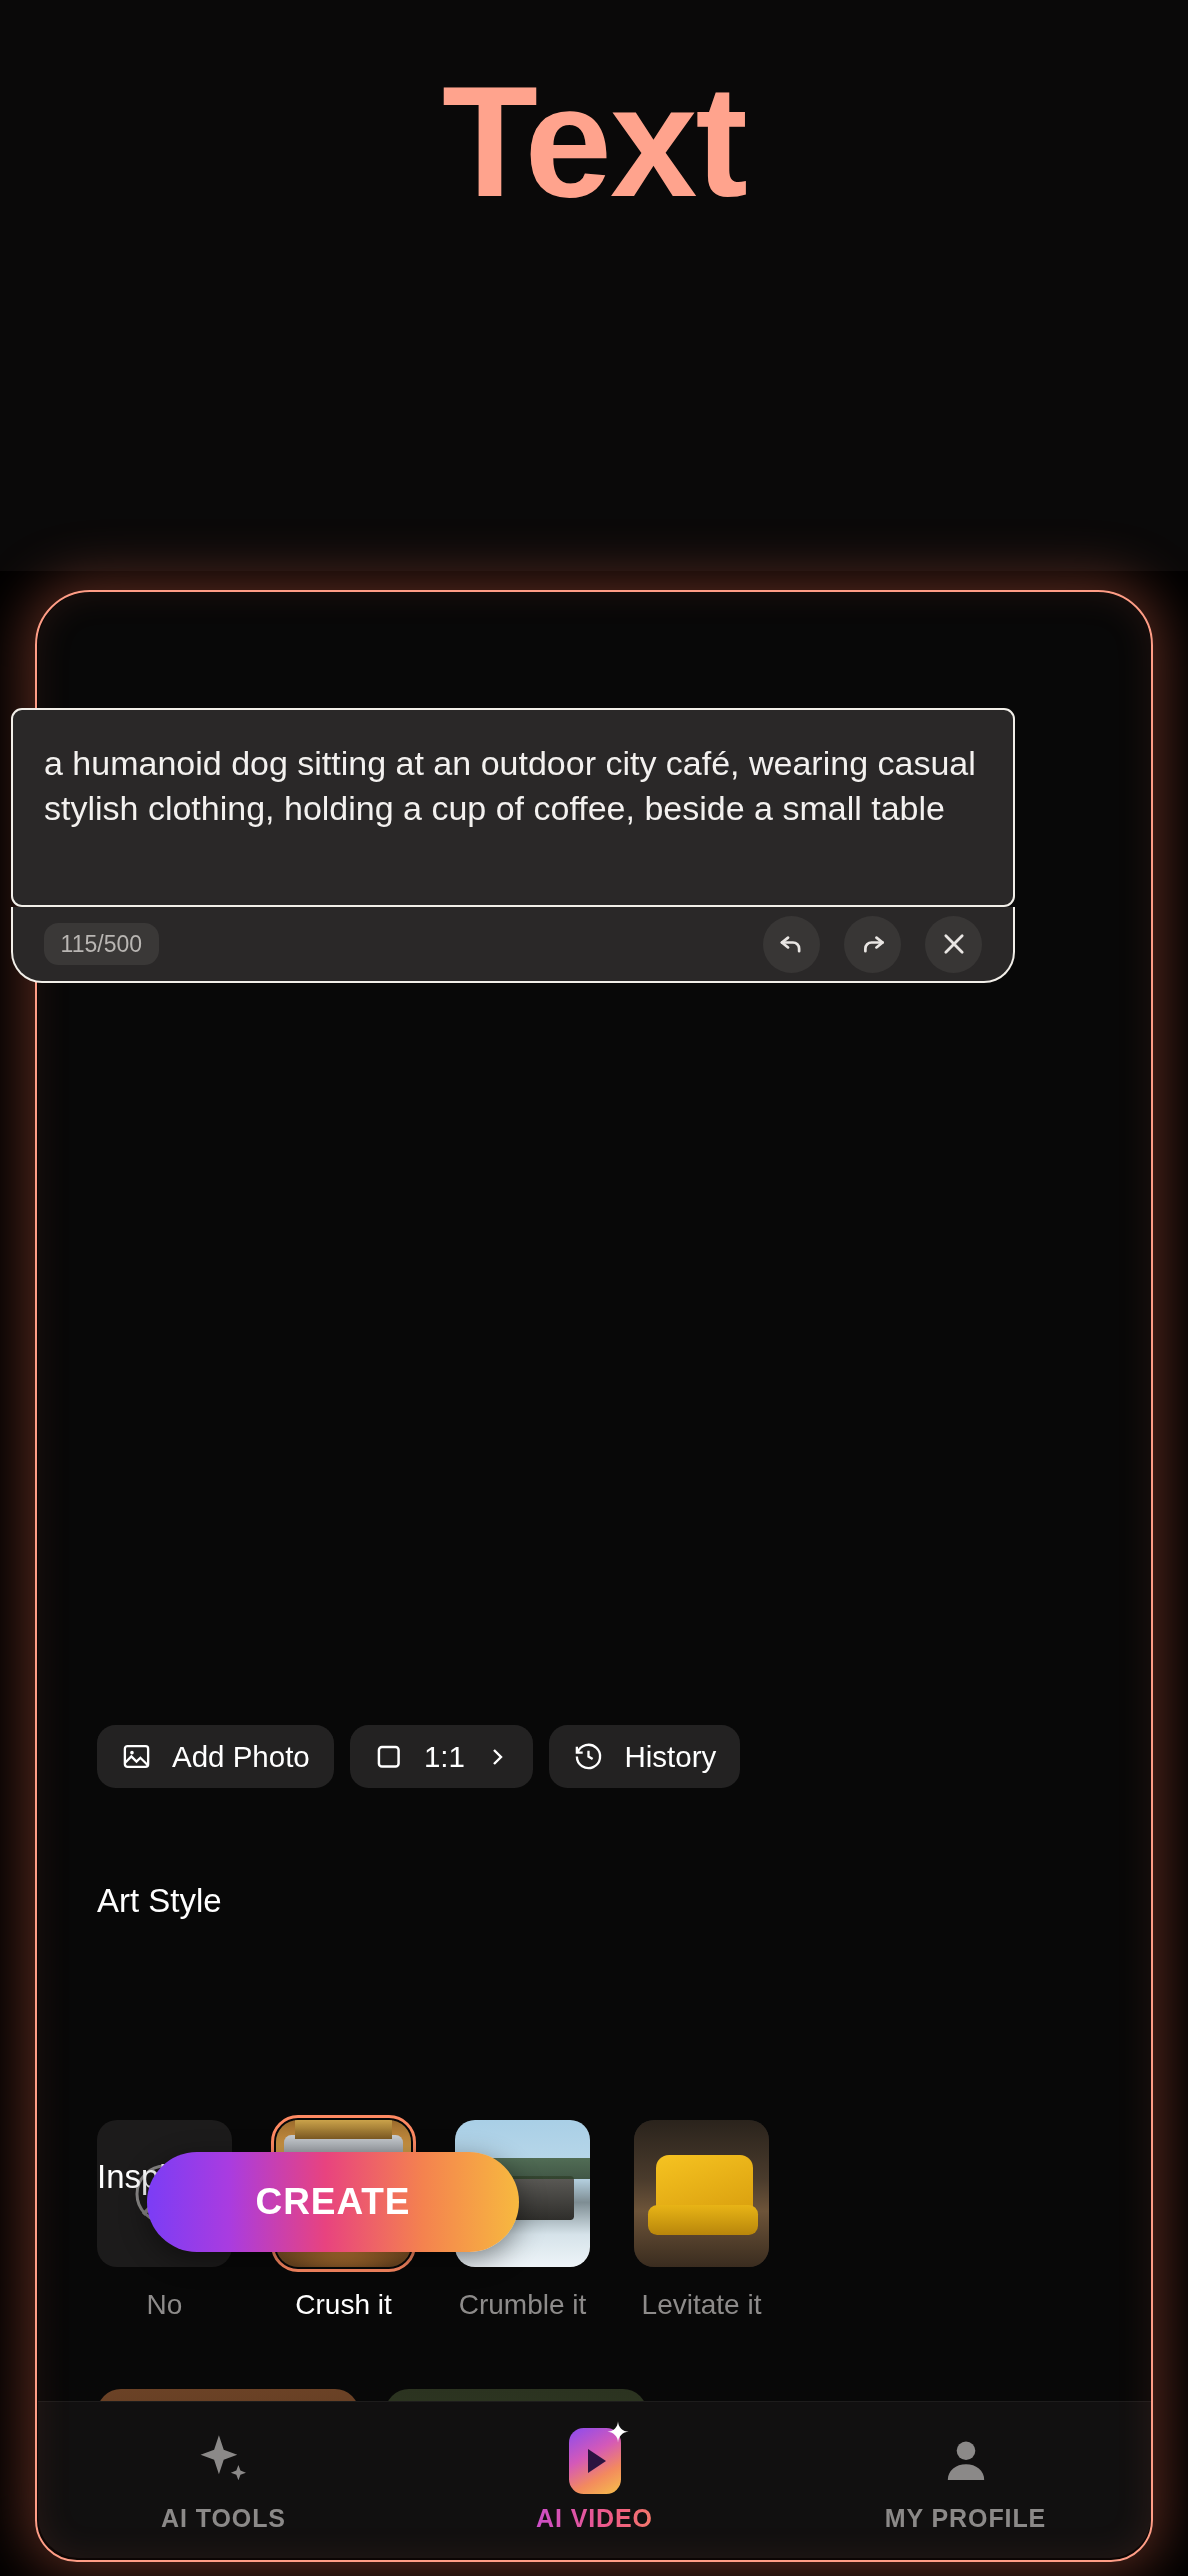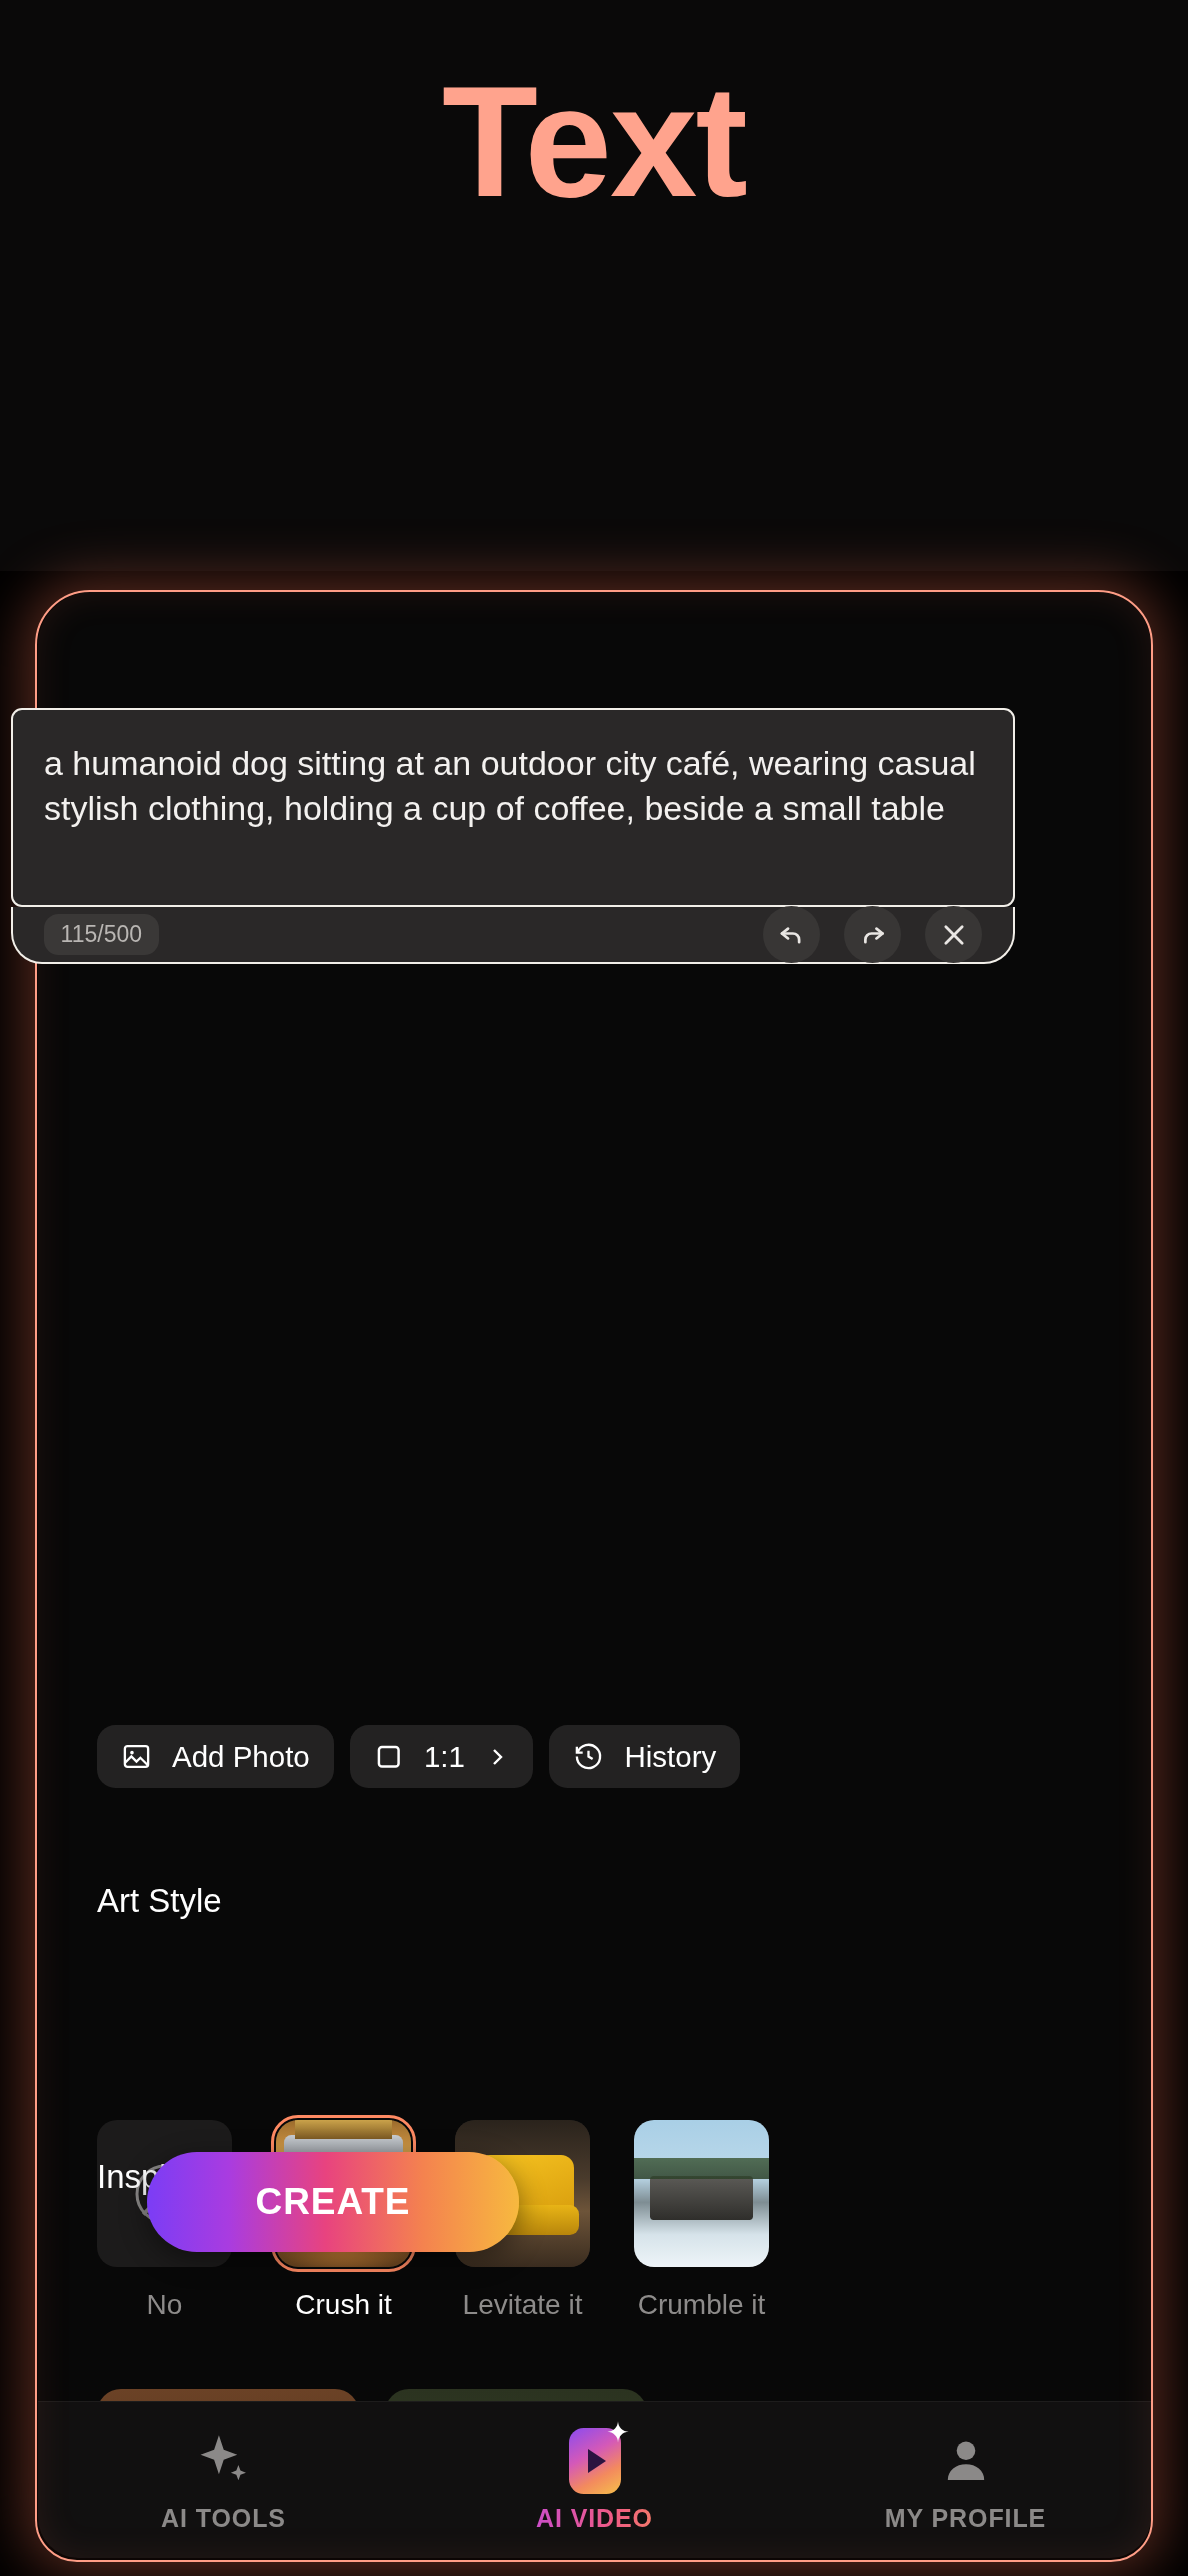--- a/index.html
+++ b/index.html
@@ -23,21 +23,21 @@
   .phone-inner { position:absolute; left:38px; top:592px; width:1113px; height:1966px;
                  background:#080808; border-top-left-radius:53px; border-top-right-radius:53px;
                  border-bottom-left-radius:41px; border-bottom-right-radius:41px; overflow:hidden; }
 
   
   .prompt-card { position:absolute; left:11px; top:708px; width:1004px; height:199px;
                  background:#2a2828; border:2.8px solid #f2efe9; border-radius:11px;
                  padding:31px 31px 0 31px; }
   .prompt-text { font-size:34px; line-height:1.33; color:#f3f1ef; font-weight:400; }
 
-  .prompt-bottom { position:absolute; left:11px; top:907px; width:1004px; height:57px;
+  .prompt-bottom { position:absolute; left:11px; top:907px; width:1004px; height:76px;
                    background:#2a2828; border-left:2.8px solid #f2efe9; border-right:2.8px solid #f2efe9;
                    border-bottom:2.8px solid #f2efe9; border-bottom-left-radius:31px;
                    border-bottom-right-radius:31px;
                    display:flex; align-items:center; padding:0 31px; }
   .char-count { background:#3a3837; color:#b9b6b3; font-size:23px;
                 padding:7.4px 16.6px; border-radius:14.7px; }
   .prompt-actions { margin-left:auto; display:flex; gap:24px; }
   .circ-btn { width:57px; height:57px; border-radius:50%; background:#383635;
               display:flex; align-items:center; justify-content:center; }
   .circ-btn svg { display:block; }
@@ -192,30 +192,30 @@
 
     <div class="style-item sel">
       <div class="style-thumb">
         <div class="th-burger"></div>
       </div>
       <div class="style-label">Crush it</div>
     </div>
 
     <div class="style-item">
       <div class="style-thumb">
+        <div class="th-ruin"></div>
+      </div>
+      <div class="style-label">Crumble it</div>
+    </div>
+
+    <div class="style-item">
+      <div class="style-thumb">
         <div class="th-chair"></div>
       </div>
       <div class="style-label">Levitate it</div>
-    </div>
-
-    <div class="style-item">
-      <div class="style-thumb">
-        <div class="th-ruin"></div>
-      </div>
-      <div class="style-label">Crumble it</div>
     </div>
   </div>
 
   <div class="sect-title" style="top:1566px">Inspiration</div>
 
   <div class="insp-row">
     <div class="insp-card insp-a"></div>
     <div class="insp-card insp-b"></div>
   </div>
 

